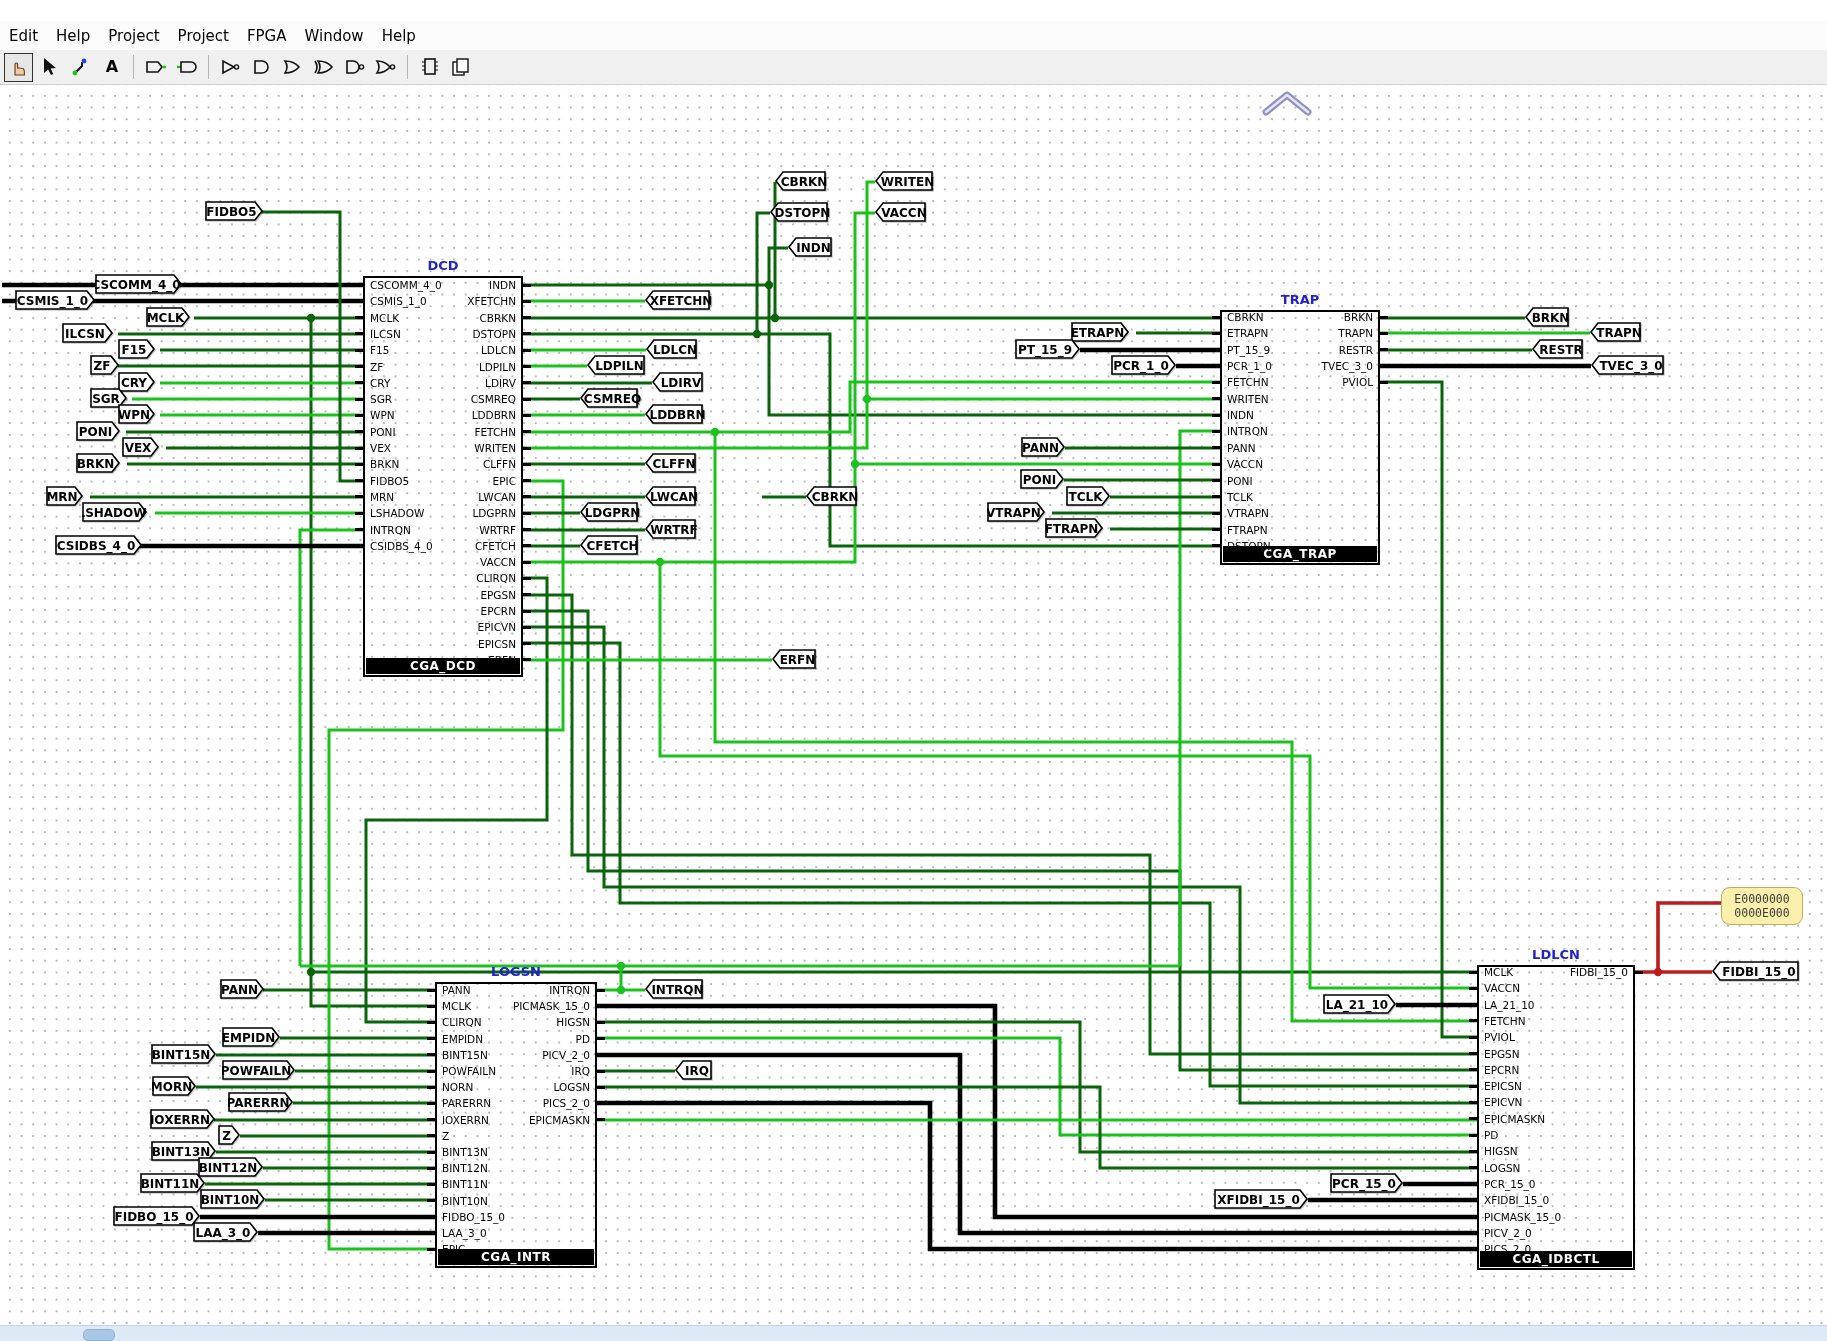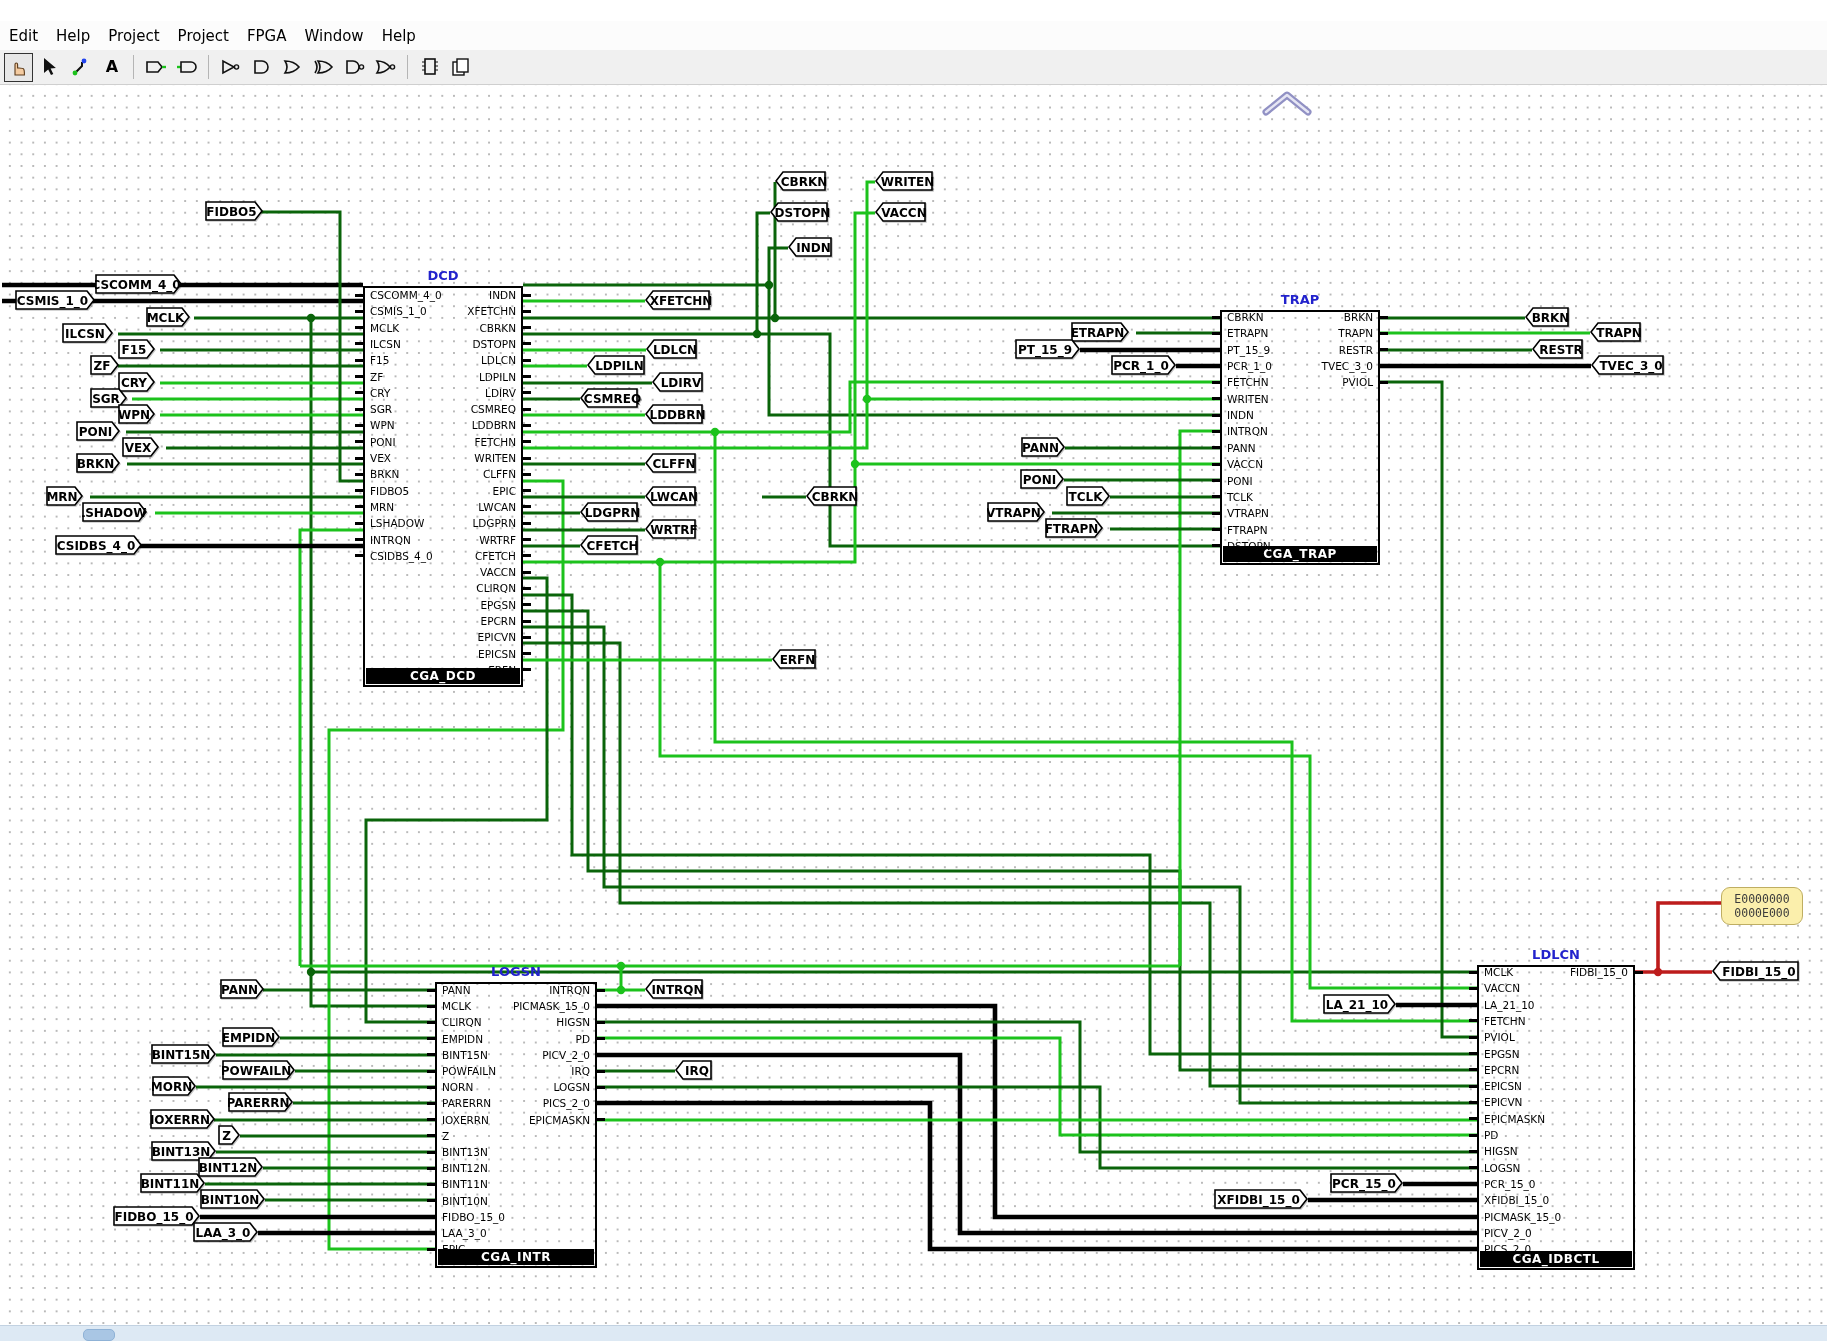--- a/index.html
+++ b/index.html
@@ -240,21 +240,21 @@
         <circle cx="715" cy="432" r="4.2" fill="#1cc21c"></circle>
         <circle cx="867" cy="399" r="4.2" fill="#1cc21c"></circle>
         <circle cx="855" cy="464" r="4.2" fill="#1cc21c"></circle>
         <circle cx="660" cy="562" r="4.2" fill="#1cc21c"></circle>
         <circle cx="621" cy="966" r="4.2" fill="#1cc21c"></circle>
         <circle cx="621" cy="990" r="4.2" fill="#1cc21c"></circle>
         <circle cx="1658" cy="972" r="4.2" fill="#bd1c1c"></circle>
         <polyline points="1266,112 1287,95 1308,112" fill="none" stroke="#9191c4" stroke-width="7" stroke-linejoin="round" stroke-linecap="round"></polyline>
         <polyline points="1266,112 1287,95 1308,112" fill="none" stroke="#e6e6f4" stroke-width="2.5" stroke-linejoin="round" stroke-linecap="round"></polyline>
       </svg>
-      <div class="block" style="left: 363px; top: 276px; width: 160px; height: 401px; margin-top: 10px;">
+      <div class="block" style="left: 363px; top: 276px; width: 160px; height: 401px;">
         <div class="btitle" style="color: rgb(34, 34, 204);">DCD</div>
         <div class="bfooter">CGA_DCD</div>
         <span class="pin" style="top: 1px; left: 5px;">CSCOMM_4_0</span>
         <span class="stub" style="top: 5.5px; width: 9px; left: -10px;"></span>
         <span class="pin" style="top: 17.3px; left: 5px;">CSMIS_1_0</span>
         <span class="stub" style="top: 21.8px; width: 9px; left: -10px;"></span>
         <span class="pin" style="top: 33.6px; left: 5px;">MCLK</span>
         <span class="stub" style="top: 38.1px; width: 9px; left: -10px;"></span>
         <span class="pin" style="top: 49.9px; left: 5px;">ILCSN</span>
         <span class="stub" style="top: 54.4px; width: 9px; left: -10px;"></span>

